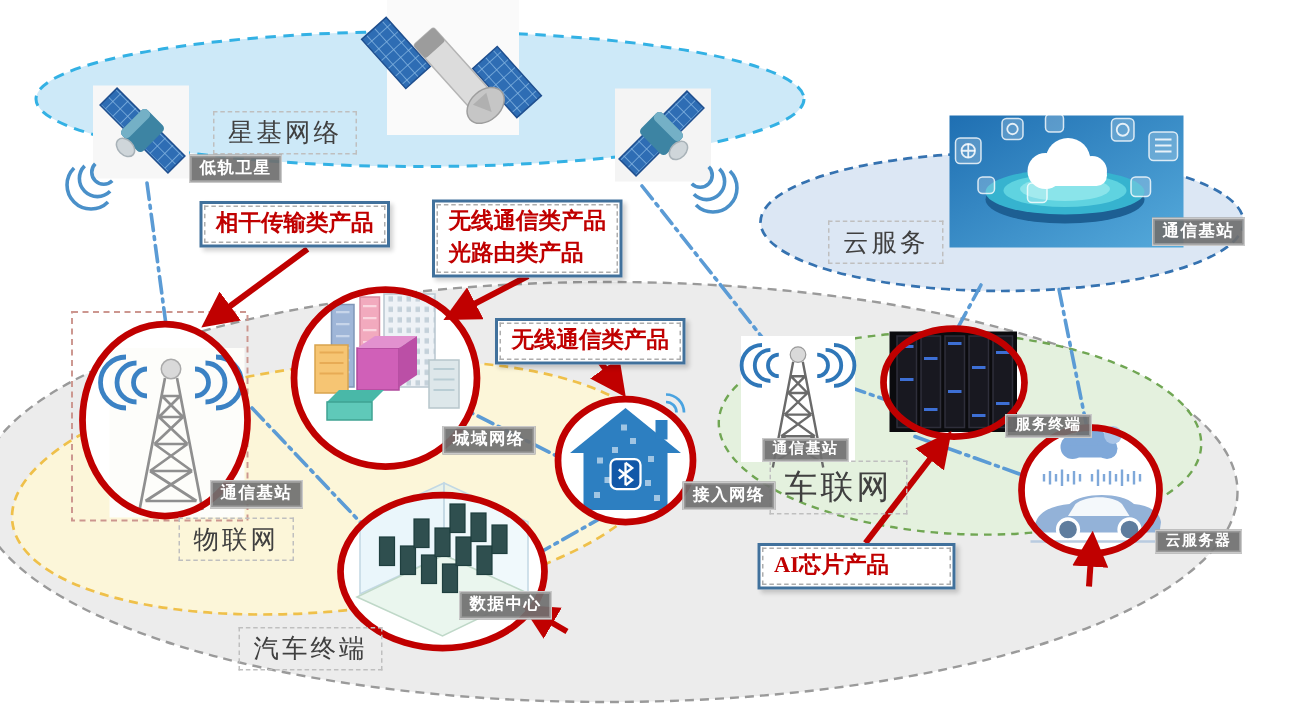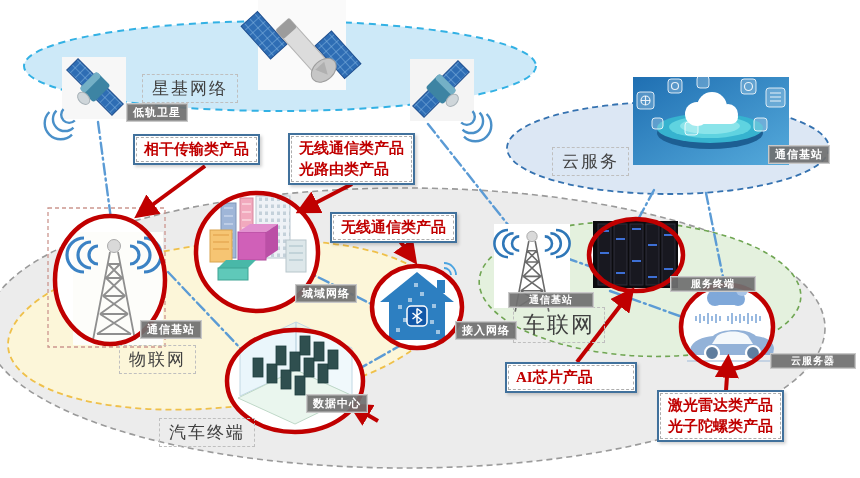--- a/index.html
+++ b/index.html
@@ -3,21 +3,21 @@
 <meta charset="utf-8">
 <style>
   html,body{margin:0;padding:0;background:#fff;}
   #stage{position:relative;width:860px;height:478px;overflow:hidden;background:#fff;
          font-family:Liberation Serif, serif;}
   #diagram-svg{position:absolute;left:0;top:0;}
   .badge{position:absolute;z-index:5;background:rgba(112,112,112,.93);color:#fff;
          font-size:11px;font-weight:bold;line-height:1.2;padding:2px 6px;
          border:1px solid #c9c9c9;box-shadow:0 0 0 1px rgba(255,255,255,.25) inset;
          white-space:nowrap;letter-spacing:1px;margin-left:29px;}
-  .badge.small{font-size:10px;padding:1px 20px;}
+  .badge.small{font-size:10px;padding:1px 6px;}
   .region-label{position:absolute;z-index:4;color:#404040;font-size:17px;letter-spacing:2px;
          padding:2px 9px;border:1px dashed #bfbfbf;white-space:nowrap;background:transparent;}
   .product-box{position:absolute;z-index:6;background:#fff;border:2px solid #41719C;
          padding:1px;box-shadow:2px 2px 3px rgba(0,0,0,.18);}
   .product-inner{border:1px dashed #adadad;padding:1px 7px;color:#C00000;font-weight:bold;
          font-size:15px;line-height:1.4;text-align:left;white-space:nowrap;}
 </style>
 </head>
 <body>
 
@@ -312,20 +312,14 @@
       <div>无线通信类产品</div>
       <div>光路由类产品</div>
     </div>
   </div>
   <div class="product-box" style="left:330px;top:212px">
     <div class="product-inner">无线通信类产品</div>
   </div>
   <div class="product-box" style="left:505px;top:362px">
     <div class="product-inner" style="min-width:110px">AI芯片产品</div>
   </div>
-  <div class="product-box" style="left:657px;top:390px">
-    <div class="product-inner">
-      <div>激光雷达类产品</div>
-      <div>光子陀螺类产品</div>
-    </div>
-  </div>
 
 </div>
 
 </body></html>

